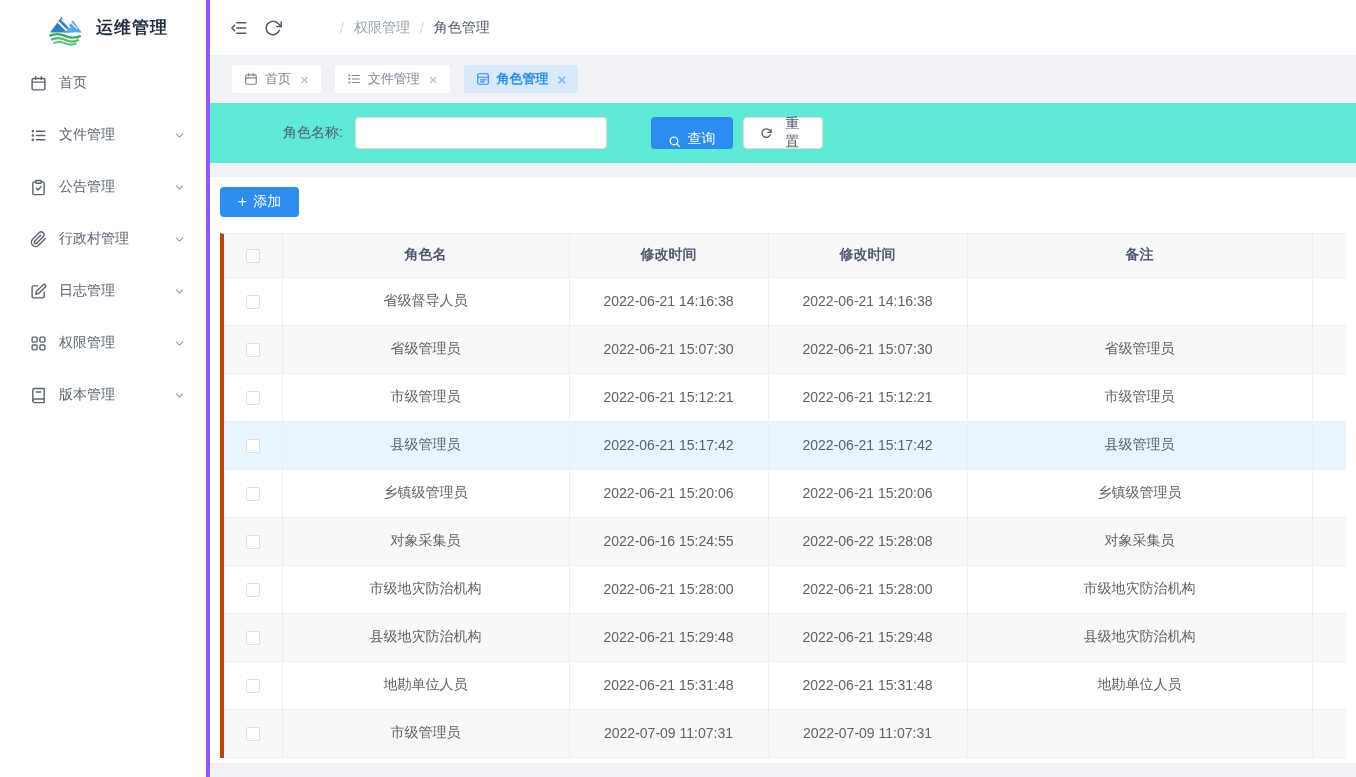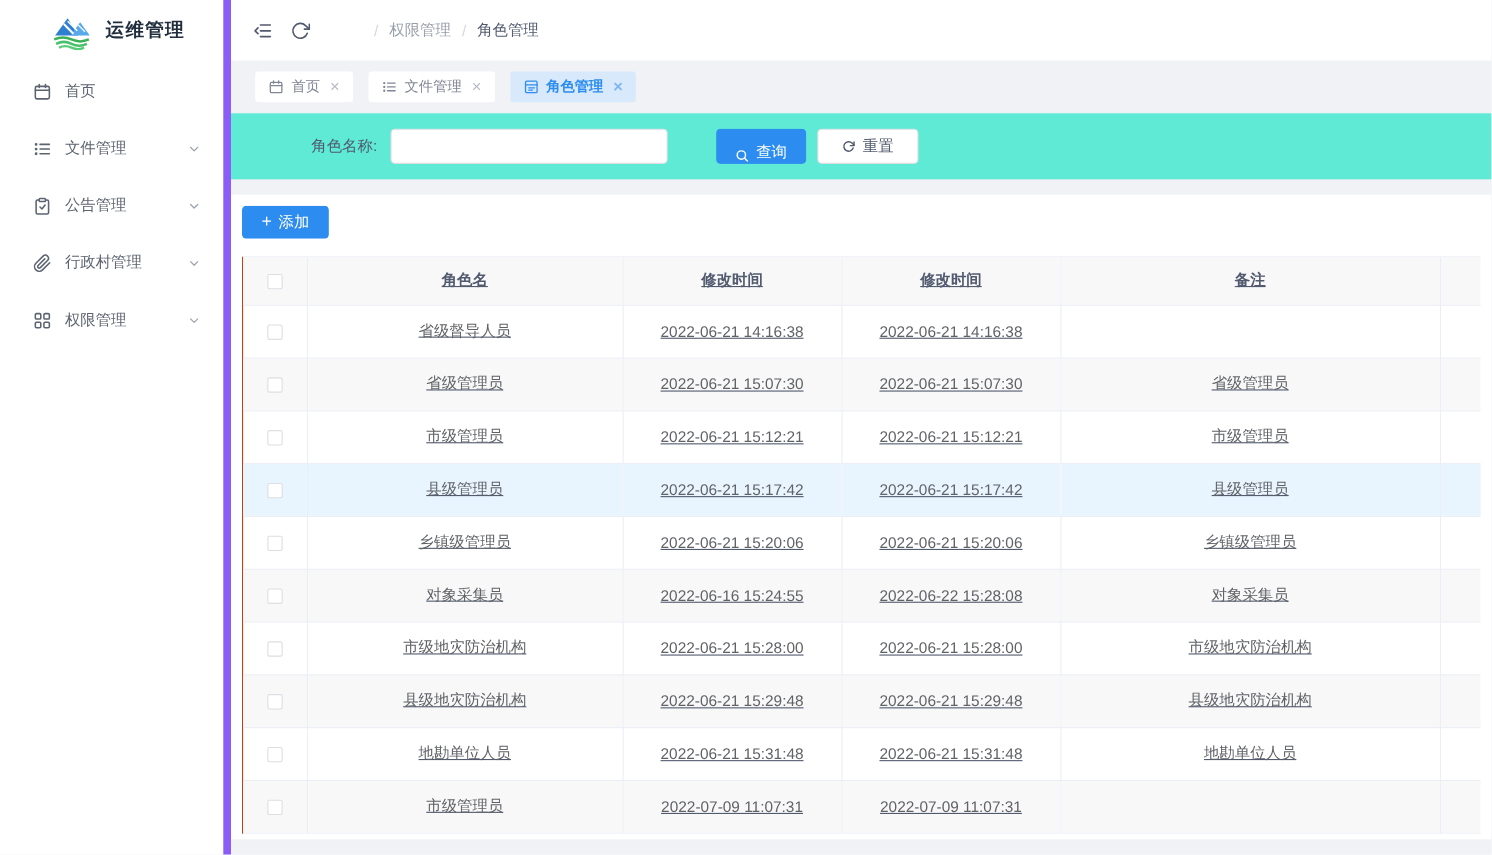--- a/index.html
+++ b/index.html
@@ -5,21 +5,21 @@
   * { margin:0; padding:0; box-sizing:border-box; }
   html,body { width:1356px; height:777px; overflow:hidden;
     font-family:"Liberation Sans","DejaVu Sans",sans-serif; }
   body { background:var(--page-bg,#f0f2f5); color:#515a6e; font-size:14px; }
   svg { display:block; }
 
   .app { display:flex; width:1356px; height:777px; }
 
   
   .sidebar { width:210px; height:777px; background:#fff; flex:0 0 210px;
-    border-right:7px solid #8b5cf6; }
+    border-right:4px solid #8b5cf6; }
   .logo-row { height:55px; display:flex; align-items:center; padding-left:44px; }
   .logo-row svg { width:42px; height:36px; }
   .app-title { font-size:17px; font-weight:bold; color:#1f2d3d; margin-left:10px; letter-spacing:1px; }
   .side-menu { padding-top:2px; }
   .side-item { height:52px; display:flex; align-items:center; padding:0 20px 0 30px;
     cursor:pointer; color:#5c6470; }
   .side-icon { width:17px; height:17px; margin-right:12px; color:#5c6470; }
   .side-icon svg { width:17px; height:17px; fill:none; stroke:currentColor;
     stroke-width:2; stroke-linecap:round; stroke-linejoin:round; }
   .side-label { flex:1; font-size:14px; }
@@ -58,28 +58,28 @@
     padding:0 10px; font-size:14px; color:#515a6e; outline:none; background:#fff;
     font-family:"Liberation Sans","DejaVu Sans",sans-serif; }
   .btn { height:32px; border-radius:4px; border:1px solid transparent; display:inline-flex;
     align-items:center; justify-content:center; font-size:14px; cursor:pointer; padding:0 16px;
     font-family:"Liberation Sans","DejaVu Sans",sans-serif; }
   .btn svg { width:13px; height:13px; margin-right:6px; fill:none; stroke:currentColor;
     stroke-width:2.4; stroke-linecap:round; stroke-linejoin:round; }
   .btn-primary { background:var(--primary,#2d8cf0); color:#fff; }
   .btn-default { background:#fff; color:#515a6e; border-color:#dcdee2; }
   .btn-query { margin-left:44px; width:82px;align-items:flex-end; }
-  .btn-reset { margin-left:10px; width:92px; }
+  .btn-reset { margin-left:10px; width:80px; }
 
   
   .content-panel { margin-top:14px; background:#fff; height:586px; padding:10px; overflow:hidden; }
   .btn-add { width:79px; height:30px; margin-bottom:16px; }
   .btn-add .plus { font-size:16px; margin-right:6px; font-weight:normal; line-height:1; }
 
-  .table-wrap { width:100%; overflow:hidden; border-top:1px solid #ebeef5; border-left:1px solid #c2410c;text-decoration:underline; }
+  .table-wrap { width:100%; overflow:hidden; border-top:1px solid #ebeef5; border-left:4px solid #c2410c; }
   table { border-collapse:collapse; table-layout:fixed; width:1388px; }
   th,td { border-right:1px solid #ebeef5; border-bottom:1px solid #ebeef5;
     text-align:center; font-size:14px; overflow:hidden; white-space:nowrap; }
   thead th { height:43px; background:var(--stripe-bg,#f8f8f9); color:#515a6e; font-weight:bold; }
   tbody td { height:48px; color:#606266; font-weight:normal; }
   tbody tr:nth-child(even) { background:var(--stripe-bg,#f8f8f9); }
   tbody tr.hl { background:var(--row-highlight,#e8f4fe); }
   .c-check { width:58px; }
   .c-name { width:287px; }
   .c-created { width:199px; }
@@ -164,38 +164,67 @@
             </svg>
           </span>
     <span class="side-label">行政村管理</span>
     <span class="side-arrow">
             <svg viewBox="0 0 24 24">
               <polyline points="6 9 12 15 18 9"></polyline>
             </svg>
           </span>
   </div>
 
+  <div class="side-item">
+    <span class="side-icon">
+            <svg viewBox="0 0 24 24">
+              <path d="M11 4H5a2 2 0 0 0-2 2v13a2 2 0 0 0 2 2h13a2 2 0 0 0 2-2v-6"></path>
+              <path d="M18.5 2.5a2.12 2.12 0 0 1 3 3L12 15l-4 1 1-4z"></path>
+            </svg>
+          </span>
+    <span class="side-label">日志管理</span>
+    <span class="side-arrow">
+            <svg viewBox="0 0 24 24">
+              <polyline points="6 9 12 15 18 9"></polyline>
+            </svg>
+          </span>
+  </div>
 
   <div class="side-item">
     <span class="side-icon">
             <svg viewBox="0 0 24 24">
               <rect x="3" y="3" width="7" height="7" rx="1.5"></rect>
               <rect x="14" y="3" width="7" height="7" rx="1.5"></rect>
               <rect x="3" y="14" width="7" height="7" rx="1.5"></rect>
               <rect x="14" y="14" width="7" height="7" rx="1.5"></rect>
             </svg>
           </span>
     <span class="side-label">权限管理</span>
     <span class="side-arrow">
             <svg viewBox="0 0 24 24">
               <polyline points="6 9 12 15 18 9"></polyline>
             </svg>
           </span>
   </div>
 
+  <div class="side-item">
+    <span class="side-icon">
+            <svg viewBox="0 0 24 24">
+              <path d="M4 19.5A2.5 2.5 0 0 1 6.5 17H20"></path>
+              <path d="M6.5 2H20v20H6.5A2.5 2.5 0 0 1 4 19.5v-15A2.5 2.5 0 0 1 6.5 2z"></path>
+              <line x1="9" y1="7" x2="15" y2="7"></line>
+            </svg>
+          </span>
+    <span class="side-label">版本管理</span>
+    <span class="side-arrow">
+            <svg viewBox="0 0 24 24">
+              <polyline points="6 9 12 15 18 9"></polyline>
+            </svg>
+          </span>
+  </div>
 
 </nav>
   </aside>
 
   <div class="main">
 
     <div class="topbar">
       <span class="icon-btn">
         <svg viewBox="0 0 24 24">
             <line x1="9" y1="5" x2="21" y2="5"></line>

